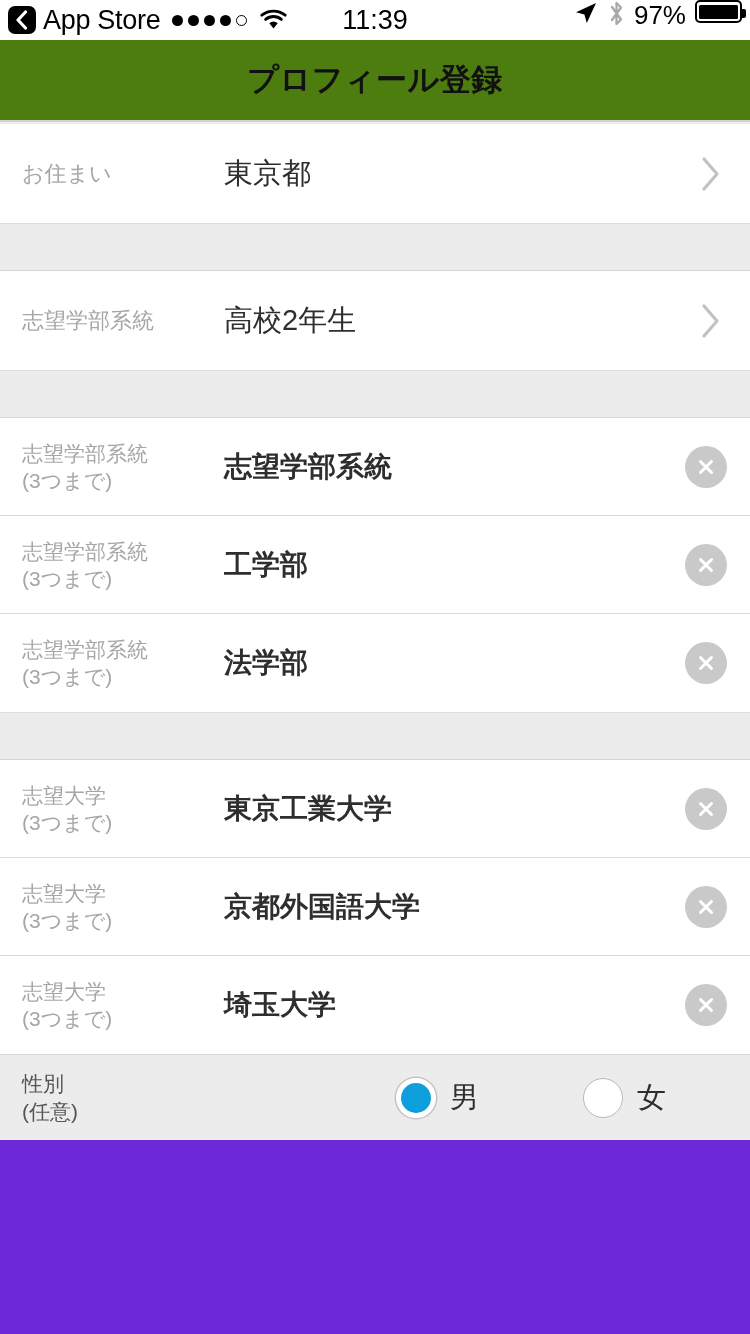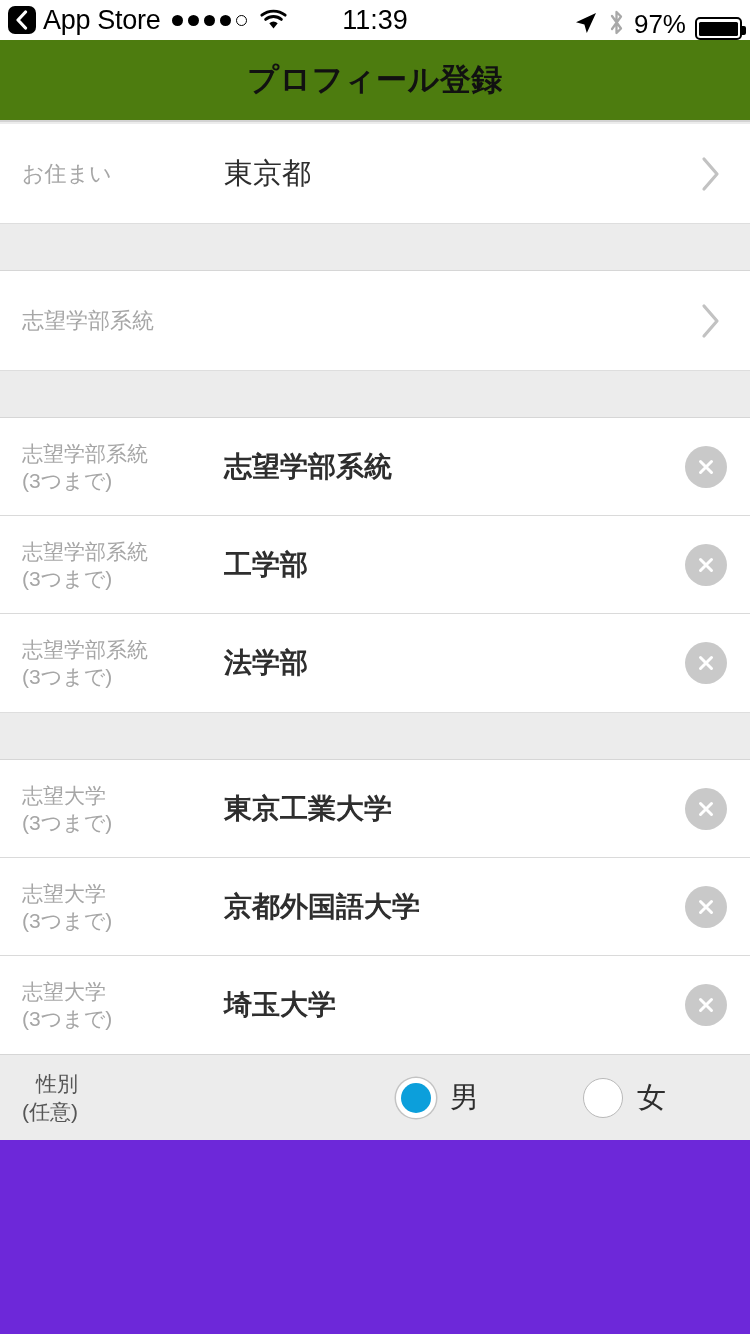--- a/index.html
+++ b/index.html
@@ -50,21 +50,21 @@
   .dot.hollow { background: transparent; border: 1.6px solid #000; }
   .sb-wifi { margin-left: 12px; display: flex; align-items: center; }
   .sb-center {
     position: absolute; left: 0; width: 750px; text-align: center;
     top: 0; height: 40px; line-height: 40px;
     font-size: 27px; font-weight: 400; color: #000;
     letter-spacing: 0px;
   }
   .sb-right {
     position: absolute; right: 8px; top: 0; height: 40px;
-    display: flex; align-items: flex-end; gap: 9px;
+    display: flex; align-items: flex-start; gap: 9px;
   }
   .sb-pct { font-size: 26px; color: #000; }
   .battery {
     width: 47px; height: 23px;
     border: 2.5px solid #000; border-radius: 5px;
     position: relative; display: flex; align-items: center;
   }
   .battery::after {
     content: ""; position: absolute; right: -6px; top: 7px;
     width: 4px; height: 9px; background: #000; border-radius: 0 2px 2px 0;
@@ -144,21 +144,21 @@
     cursor: pointer;
   }
   .delete-btn svg { display: block; }
 
   
   .gender-row {
     position: relative;
     width: 750px; height: 86px;
     background: #ececec;
     border-top: 1px solid #d6d6d6;
-    display: flex; align-items: center; text-align: right;
+    display: flex; align-items: center;
   }
   .gender-label {
     position: absolute; left: 22px;
     font-size: 21px; color: #555; line-height: 28px;
     white-space: pre-line;
   }
   .radio-group { position: absolute; left: 396px; display: flex; align-items: center; gap: 104px; }
   .radio-opt { display: flex; align-items: center; gap: 14px; cursor: pointer; }
   .radio {
     width: 40px; height: 40px; border-radius: 50%;
@@ -233,20 +233,21 @@
         <svg width="22" height="38" viewBox="0 0 22 38" aria-hidden="true">
           <path d="M4 4 L17 19 L4 34" fill="none" stroke="#c2c2c2" stroke-width="3.2" stroke-linecap="round" stroke-linejoin="round"></path>
         </svg>
       </div>
     </div>
 
     <div class="gap"></div>
 
     <div class="row tall">
       <div class="row-label single">志望学部系統</div>
+      <div class="row-value">高校2年生</div>
       <div class="chevron">
         <svg width="22" height="38" viewBox="0 0 22 38" aria-hidden="true">
           <path d="M4 4 L17 19 L4 34" fill="none" stroke="#c2c2c2" stroke-width="3.2" stroke-linecap="round" stroke-linejoin="round"></path>
         </svg>
       </div>
     </div>
 
     <div class="gap"></div>
 
     <div class="row item">

